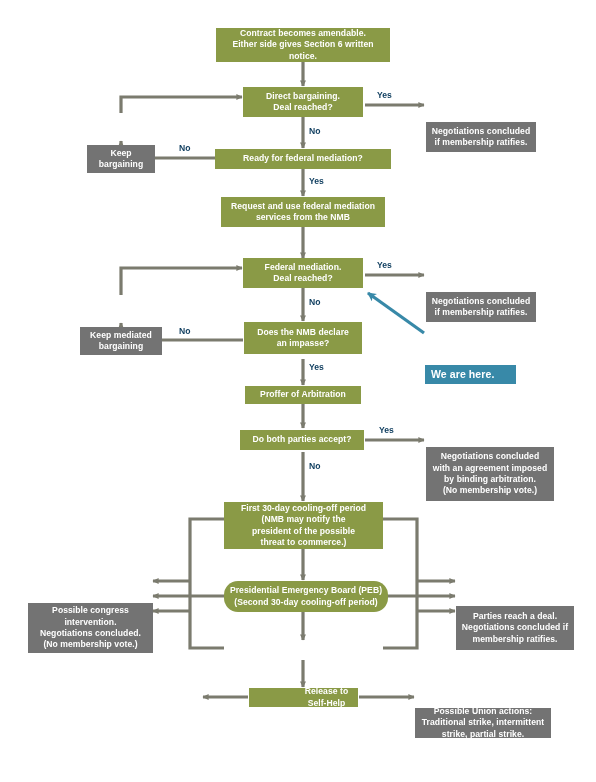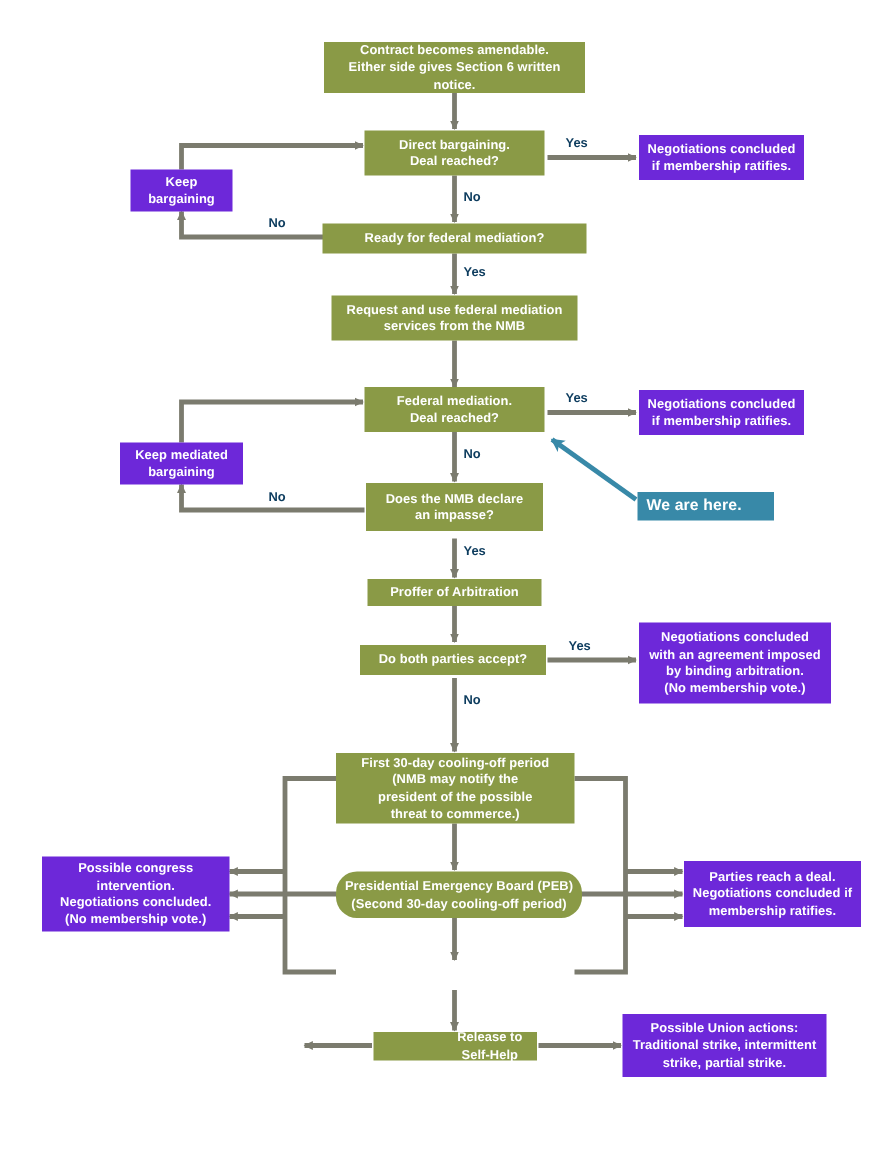--- a/index.html
+++ b/index.html
@@ -22,40 +22,41 @@
     justify-content:center;
     text-align:center;
     color:#ffffff;
     font-size:8.6px;
     line-height:11.4px;
     font-weight:bold;
     letter-spacing:.05px;
     padding:3px 4px;
   }
   .green{background:#8a9a46;}
-  .navy{background:#6d28d9;}
+  .navy{background:#737373;margin-top:32px;}
 
   .edge-label{
     position:absolute;
     color:#0d3c5e;
     font-size:8.6px;
     font-weight:bold;
     line-height:10px;
     white-space:nowrap;
   }
 
   .here-badge{
     position:absolute;
     background:#3889a8;
     color:#ffffff;
     font-size:10.5px;
     font-weight:bold;
     padding:3px 22px 4px 6px;
     white-space:nowrap;
     letter-spacing:.1px;
+    margin-top:37px;
   }
 </style>
 </head>
 <body>
 
 <div id="canvas">
 
   <svg id="wires" viewBox="0 0 596 782" xmlns="http://www.w3.org/2000/svg">
     <defs>
       <marker id="ah" markerWidth="7" markerHeight="7" refX="5.6" refY="3.2" orient="auto" markerUnits="userSpaceOnUse">
@@ -214,21 +215,21 @@
 Negotiations concluded if
 membership ratifies.</span>
   </div>
 
 
 
   <div class="node green" style="left:249px;top:688px;width:109px;height:19px;">
     <span style="white-space:pre-line;padding-left:46px;">Release to Self-Help</span>
   </div>
 
-  <div class="node navy" style="left:415px;top:676px;width:136px;height:42px;">
+  <div class="node navy" style="left:415px;top:676px;width:136px;height:30px;">
     <span style="white-space:pre-line;">Possible Union actions:
 Traditional strike, intermittent
 strike, partial strike.</span>
   </div>
 
   <div class="edge-label" style="left:377px;top:90px;">Yes</div>
   <div class="edge-label" style="left:309px;top:126px;">No</div>
   <div class="edge-label" style="left:179px;top:143px;">No</div>
   <div class="edge-label" style="left:309px;top:176px;">Yes</div>
   <div class="edge-label" style="left:377px;top:260px;">Yes</div>

